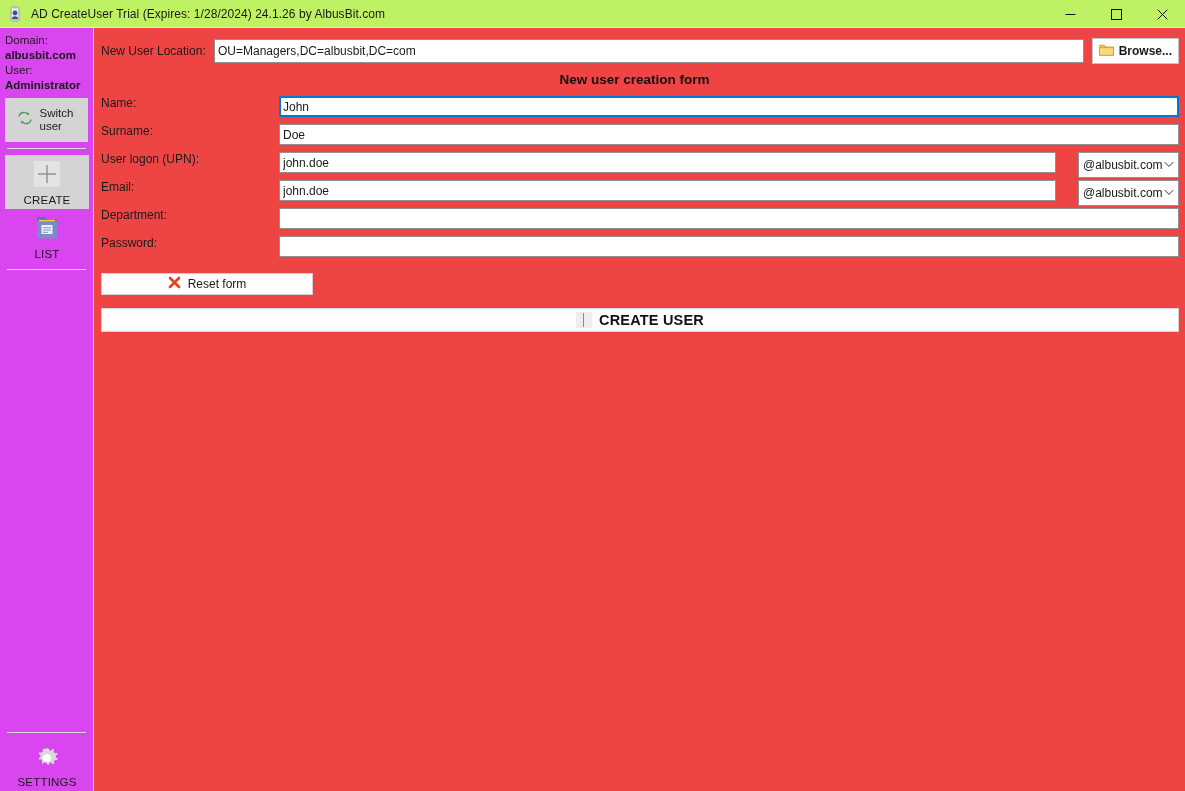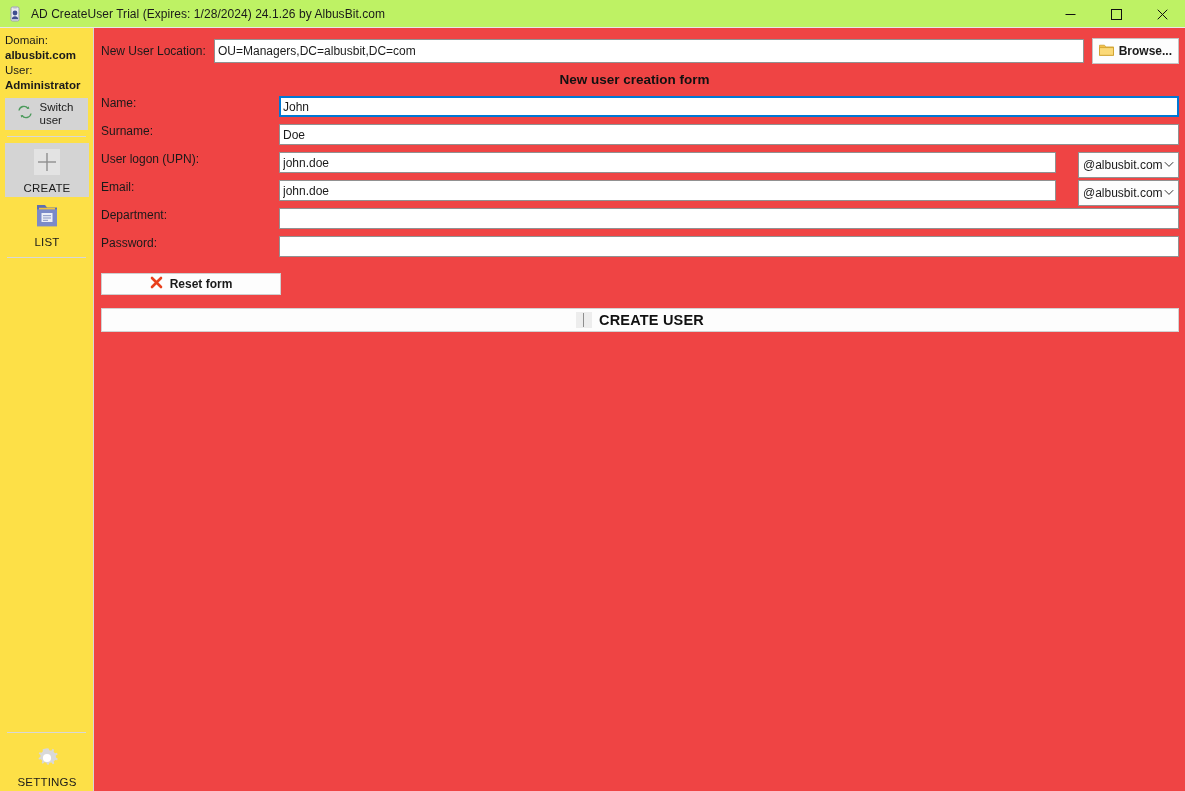--- a/index.html
+++ b/index.html
@@ -52,37 +52,37 @@
     display: flex;
     width: 1185px;
     height: 763px;
   }
 
   
   #sidebar {
     width: 94px;
     flex: 0 0 94px;
     height: 763px;
-    background: #fde047;
+    background: #d946ef;
     border-right: 1px solid #d6d6d6;
     position: relative;
     padding-top: 5px;
   }
   .dom-line {
     font-size: 11.5px;
     color: #1a1a1a;
     padding-left: 5px;
     line-height: 15px;
     white-space: nowrap;
   }
   .dom-line.b { font-weight: bold; }
 
   .side-btn {
     margin: 0 5px;
-    height: 32px;
+    height: 44px;
     background: #d4d4d4;
     border: none;
     display: flex;
     align-items: center;
     justify-content: center;
     gap: 4px;
     cursor: default;
   }
   #switch-user-btn {
     margin-top: 5px;
@@ -218,32 +218,31 @@
   }
   .chev {
     font-size: 10px;
     color: #333;
     line-height: 1;
   }
 
   
   #reset-btn {
     margin: 9px 0 0 7px;
-    width: 180px;
+    width: 212px;
     height: 22px;
     background: #fdfdfd;
     border: 1px solid #cfcfcf;
     display: flex;
     align-items: center;
     justify-content: center;
     gap: 7px;
     font-size: 12px;
     color: #1a1a1a;
     cursor: default;
-    font-weight: bold;
   }
 
   
   #create-user-btn {
     margin: 13px 6px 0 7px;
     height: 24px;
     background: #fdfdfd;
     border: 1px solid #d2d2d2;
     display: flex;
     align-items: center;

